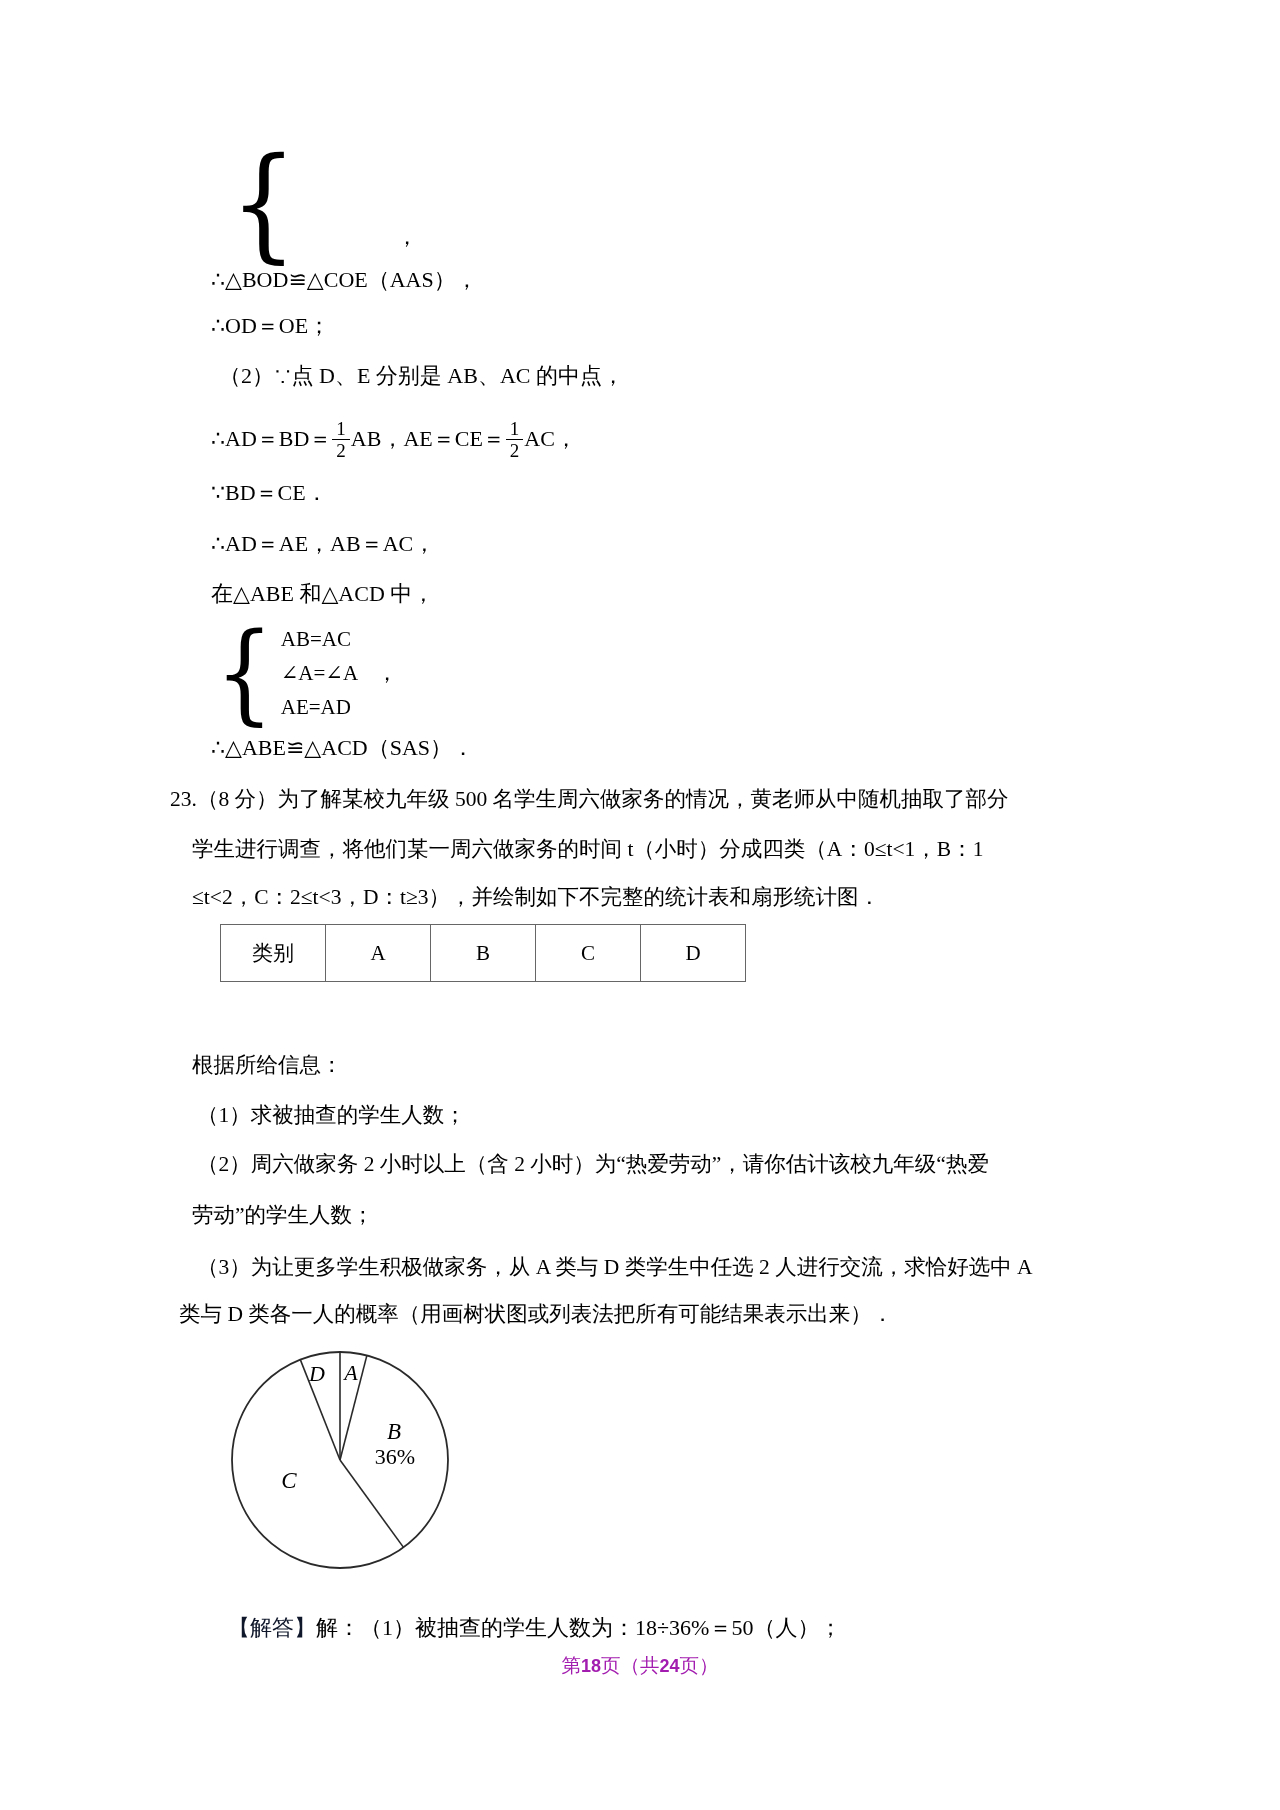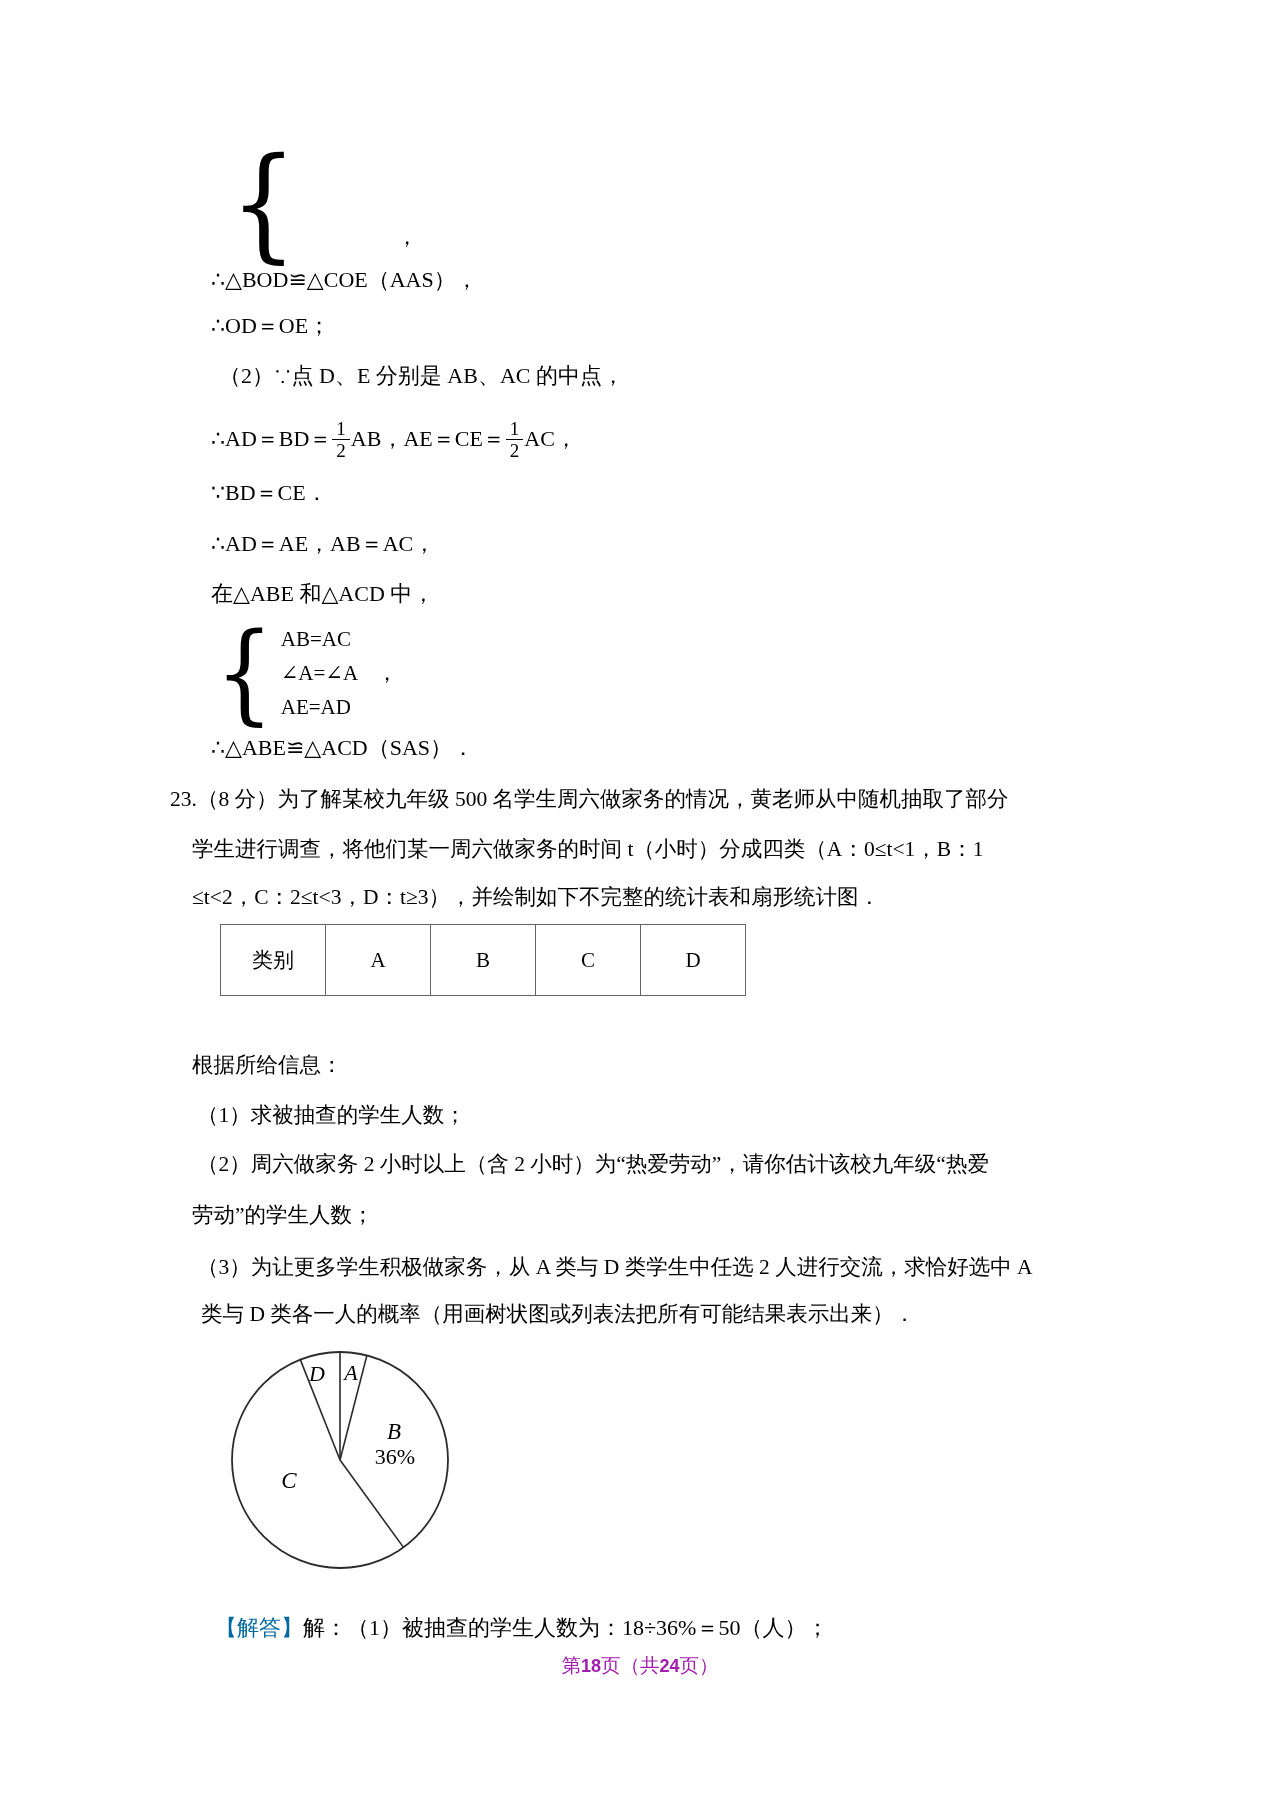--- a/index.html
+++ b/index.html
@@ -29,21 +29,21 @@
   .fracline{display:flex;align-items:center;font-size:22px}
   .frac{display:inline-flex;flex-direction:column;align-items:center;margin:0 1px;font-size:19px;line-height:21px}
   .frac .num{border-bottom:1.6px solid #000;padding:0 4px}
   .frac .den{padding:0 4px}
   
   table.stats{border-collapse:collapse;table-layout:fixed}
   table.stats td{
     border:1px solid #666;width:105px;text-align:center;vertical-align:middle;
     font-size:21px;
   }
-  table.stats tr.hdr td{height:71px}
+  table.stats tr.hdr td{height:57px}
   table.stats tr.dat td{height:60px}
   
   .footer{left:0;width:1280px;text-align:center;font-size:19.5px;color:#a21caf}
   .footer .bd{font-family:"Liberation Sans",sans-serif;font-size:18px}
   svg text{font-family:"Liberation Serif","DejaVu Serif",serif}
 </style>
 </head>
 <body>
 
 <div class="abs sys sys1" style="left:224px;top:146px;height:114px">
@@ -96,32 +96,32 @@
     <td class="it">C</td>
     <td class="it">D</td>
   </tr>
 </tbody></table>
 
 <div class="abs cn" style="left:192px;top:1051px">根据所给信息：</div>
 <div class="abs cn" style="left:197px;top:1101px">（1）求被抽查的学生人数；</div>
 <div class="abs cn" style="left:197px;top:1150px">（2）周六做家务 2 小时以上（含 2 小时）为“热爱劳动”，请你估计该校九年级“热爱</div>
 <div class="abs cn" style="left:192px;top:1201px">劳动”的学生人数；</div>
 <div class="abs cn" style="left:197px;top:1253px"><span>（3）为让更多学生积极做家务，从 </span><span class="it">A</span><span> 类与 </span><span class="it">D</span><span> 类学生中任选 2 人进行交流，求恰好选中 </span><span class="it">A</span></div>
-<div class="abs cn" style="left:201px;top:1300px"><span>类与 </span><span class="it">D</span><span> 类各一人的概率（用画树状图或列表法把所有可能结果表示出来）．</span></div>
+<div class="abs cn" style="left:179px;top:1300px"><span>类与 </span><span class="it">D</span><span> 类各一人的概率（用画树状图或列表法把所有可能结果表示出来）．</span></div>
 
 <svg class="abs" style="left:227px;top:1347px" width="226" height="226" viewBox="0 0 226 226">
   <circle cx="113" cy="113" r="108" fill="#fff" stroke="#2a2a2a" stroke-width="1.8"></circle>
   <line x1="113" y1="113" x2="113" y2="5" stroke="#2a2a2a" stroke-width="1.6"></line>
   <line x1="113" y1="113" x2="139.9" y2="8.4" stroke="#2a2a2a" stroke-width="1.6"></line>
   <line x1="113" y1="113" x2="176.5" y2="200.4" stroke="#2a2a2a" stroke-width="1.6"></line>
   <line x1="113" y1="113" x2="73.3" y2="12.6" stroke="#2a2a2a" stroke-width="1.6"></line>
   <text x="90" y="34" font-size="22" font-style="italic" text-anchor="middle">D</text>
   <text x="124" y="33" font-size="22" font-style="italic" text-anchor="middle">A</text>
   <text x="167" y="92" font-size="23" font-style="italic" text-anchor="middle">B</text>
   <text x="168" y="117" font-size="22" text-anchor="middle">36%</text>
   <text x="62" y="141" font-size="23" font-style="italic" text-anchor="middle">C</text>
 </svg>
 
 <div class="abs cn" style="left:204px;top:1586px;font-size:22px">
-  <span style="color: #0369a1;">【解答】</span><span>解：（1）被抽查的学生人数为：18÷36%＝50（人）；</span>
+  <span style="color: #0f172a; margin-left: 13px;">【解答】</span><span>解：（1）被抽查的学生人数为：18÷36%＝50（人）；</span>
 </div>
 
 <div class="abs footer" style="top:1652px"><span>第</span><span class="bd">18</span><span>页（共</span><span class="bd">24</span><span>页）</span></div>
 
 </body></html>

